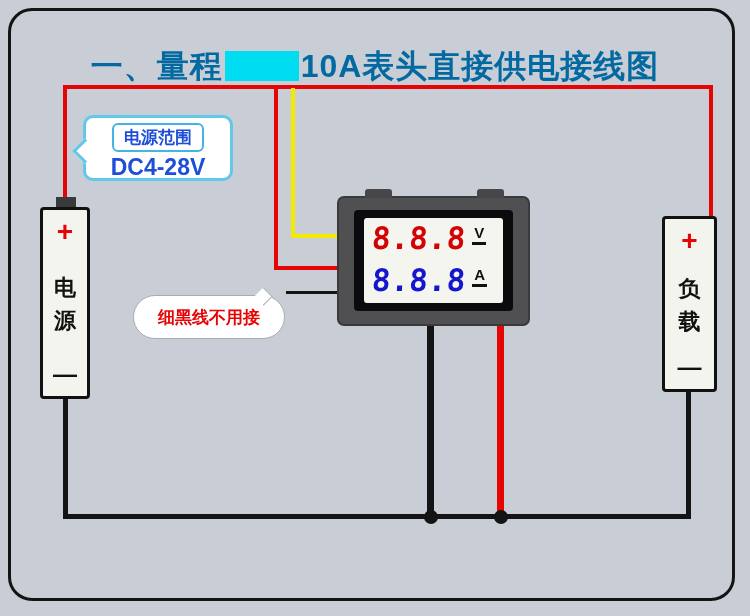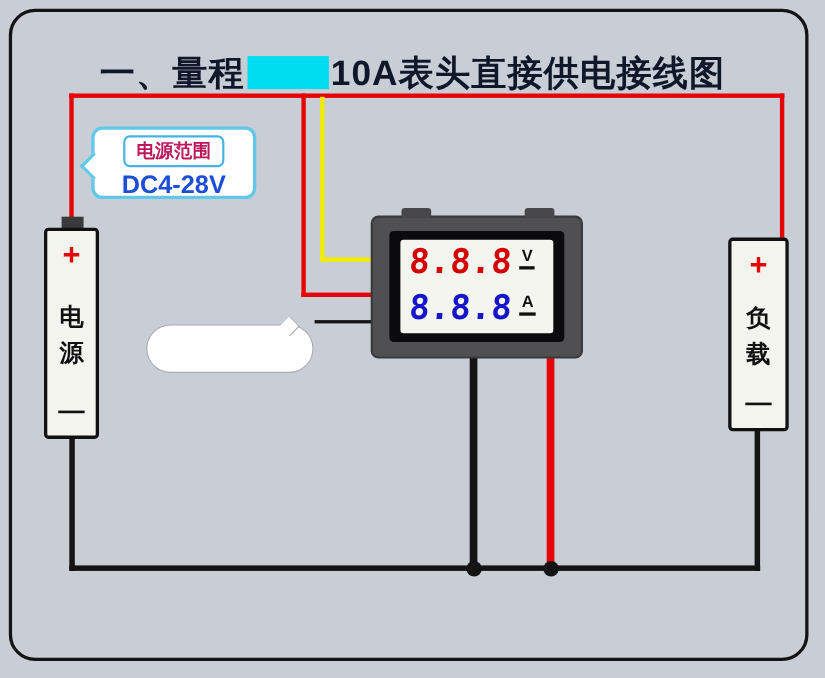--- a/index.html
+++ b/index.html
@@ -1,21 +1,21 @@
 <!DOCTYPE html>
 <html><head>
 <meta charset="utf-8">
 <style>
   html,body{margin:0;padding:0;background:#c9cdd5;}
   .canvas{position:relative;width:750px;height:616px;background:#c9cdd5;overflow:hidden;
           font-family:"Liberation Sans","DejaVu Sans",sans-serif;}
   .frame{position:absolute;left:8px;top:8px;width:727px;height:593px;border:3px solid #141414;
          border-radius:24px;box-sizing:border-box;}
   .title{position:absolute;left:0;top:24px;width:100%;text-align:center;font-size:32px;
-         font-weight:bold;color:#0f172a;letter-spacing:1px;z-index:8;}
+         font-weight:bold;color:#0369a1;letter-spacing:1px;z-index:8;}
   .redacted{display:inline-block;width:74px;height:30px;background:#00dcf0;vertical-align:-4px;margin:0 2px;}
 
   .wire{position:absolute;z-index:1;}
   .red{background:#e60505;}
   .yellow{background:#f2ea00;}
   .blackw{background:#141414;}
   .dot{position:absolute;width:14px;height:14px;border-radius:50%;background:#141414;z-index:3;}
 
   
   .cell{position:absolute;background:#f4f4ef;border:3px solid #111;border-radius:4px;box-sizing:border-box;
@@ -41,21 +41,21 @@
   .digits.dblue{color:#1515cc;}
   .unit{font-weight:bold;font-size:15px;color:#111;border-bottom:3px solid #111;margin-left:7px;
         margin-top:7px;padding:0 2px;line-height:1.1;}
 
   
   .callout1{position:absolute;left:83px;top:115px;width:150px;height:66px;background:#fff;
             border:3px solid #62c8ea;border-radius:10px;box-sizing:border-box;z-index:7;text-align:center;}
   .callout1 .ptr{position:absolute;left:-10px;top:24px;width:15px;height:15px;background:#fff;
             border-left:3px solid #62c8ea;border-bottom:3px solid #62c8ea;transform:rotate(45deg);}
   .pr-label{display:inline-block;margin-top:5px;padding:1px 10px;border:2px solid #44b4e4;border-radius:6px;
-            color:#be185d;font-size:17px;font-weight:bold;background:#fff;position:relative;}
+            color:#1d4ed8;font-size:17px;font-weight:bold;background:#fff;position:relative;}
   .pr-value{color:#1d4ed8;font-size:23px;font-weight:bold;margin-top:2px;}
 
   .callout2{position:absolute;left:133px;top:295px;width:152px;height:44px;background:#fff;
             border:1px solid #a8adb5;border-radius:22px;box-sizing:border-box;z-index:7;
             display:flex;align-items:center;justify-content:center;}
   .callout2 .ptr{position:absolute;right:14px;top:-6px;width:12px;height:12px;background:#fff;
             border-top:1px solid #a8adb5;border-right:1px solid #a8adb5;transform:rotate(45deg);}
   .callout2 .note{color:#e60505;font-size:17px;font-weight:bold;position:relative;}
 </style>
 </head>
@@ -122,15 +122,16 @@
   </div>
 
   <div class="callout1">
     <div class="ptr"></div>
     <div class="pr-label">电源范围</div>
     <div class="pr-value">DC4-28V</div>
   </div>
 
   <div class="callout2">
     <div class="ptr"></div>
+    <div class="note">细黑线不用接</div>
   </div>
 
 </div>
 
 </body></html>

